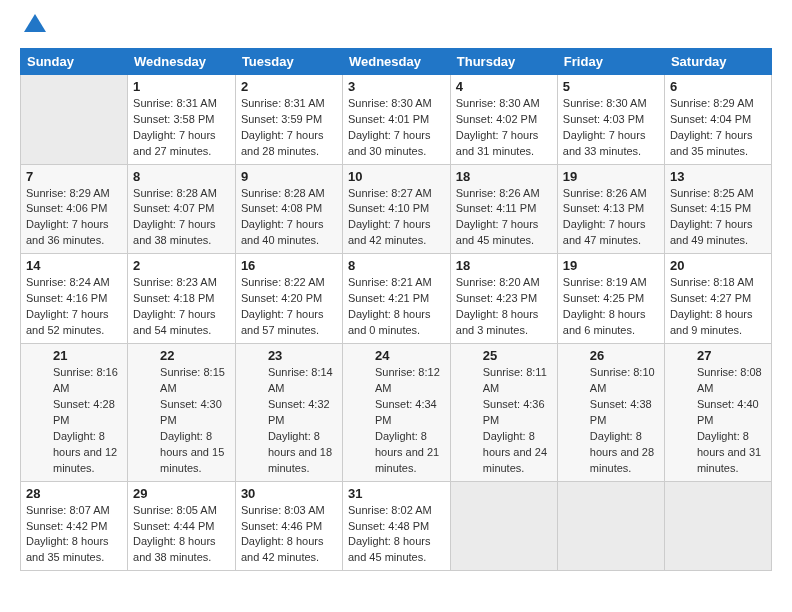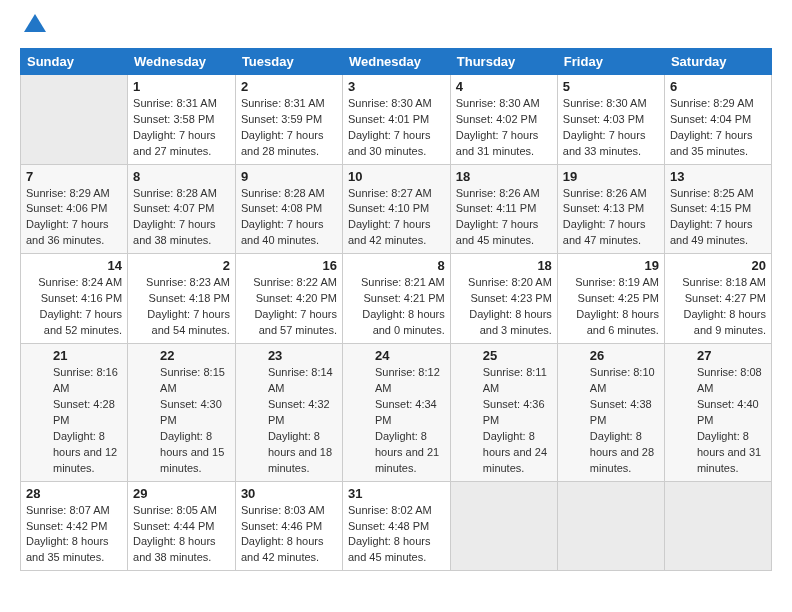--- a/index.html
+++ b/index.html
@@ -92,21 +92,21 @@
       flex-direction: column;
       align-items: flex-start;
     }
     .logo-row {
       display: flex;
       align-items: center;
     }
     
     .row-week1 td { background: #fff; }
     .row-week2 td { background: #f2f2f2; }
-    .row-week3 td { background: #fff; text-align: right; }
+    .row-week3 td { background: #fff; }
     .row-week4 td { background: #f2f2f2; padding-left: 32px; }
     .row-week5 td { background: #fff; }
     td.empty { background: #ebebeb !important; }
   </style>
 </head>
 <body>
 
 <div class="page">
   <div class="header">
     <div class="logo-wrapper">

